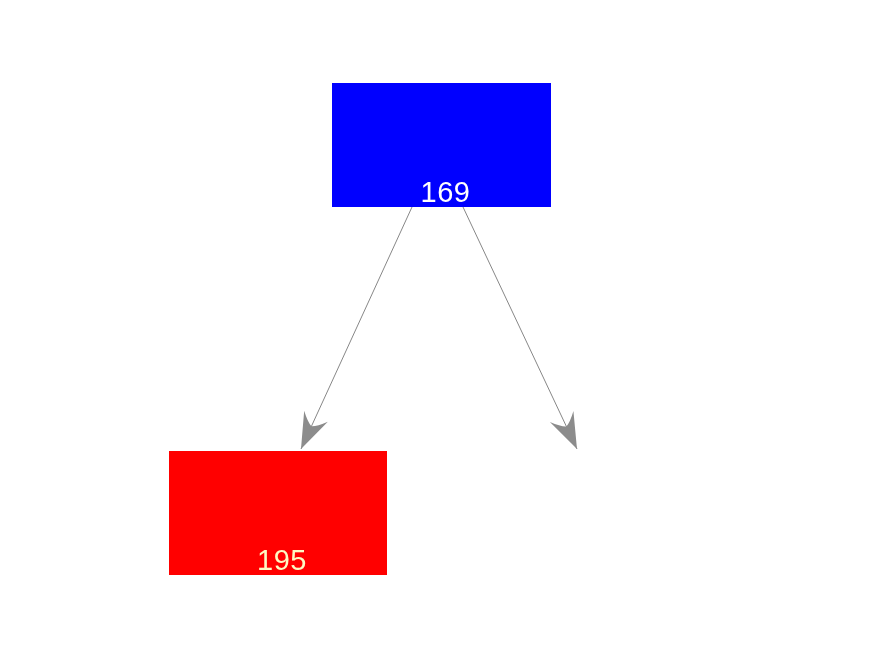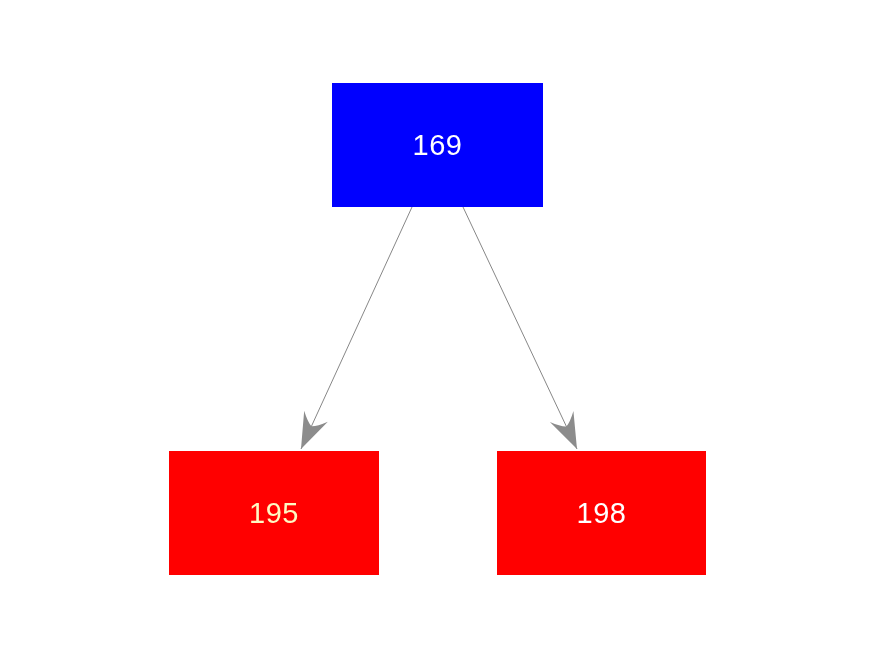--- a/index.html
+++ b/index.html
@@ -18,25 +18,26 @@
   .edge-layer {
     position: absolute;
     left: 0;
     top: 0;
     width: 875px;
     height: 656px;
   }
   .node {
     position: absolute;
     display: flex;
-    align-items: center;
+    align-items: flex-end;
     justify-content: center;
     font-size: 29px;
     line-height: 1;
     user-select: none;
+    padding-left: 8px;
   }
   .node .node-label {
     letter-spacing: 0.5px;
   }
 </style>
 </head>
 <body>
 
 <div class="stage">
 
@@ -51,17 +52,14 @@
   </svg>
 
   <div class="node" style="left: 332px; top: 83px; width: 211px; height: 124px; background: rgb(0, 0, 255); color: rgb(255, 255, 255);">
     <span class="node-label">169</span>
   </div>
 
   <div class="node" style="left: 169px; top: 451px; width: 210px; height: 124px; background: rgb(255, 0, 0); color: #fef9c3;">
     <span class="node-label">195</span>
   </div>
 
-  <div class="node" style="left: 497px; top: 451px; width: 209px; height: 124px; background: rgb(255, 0, 0); color: rgb(255, 255, 255);">
-    <span class="node-label">198</span>
-  </div>
 
 </div>
 
 </body></html>

